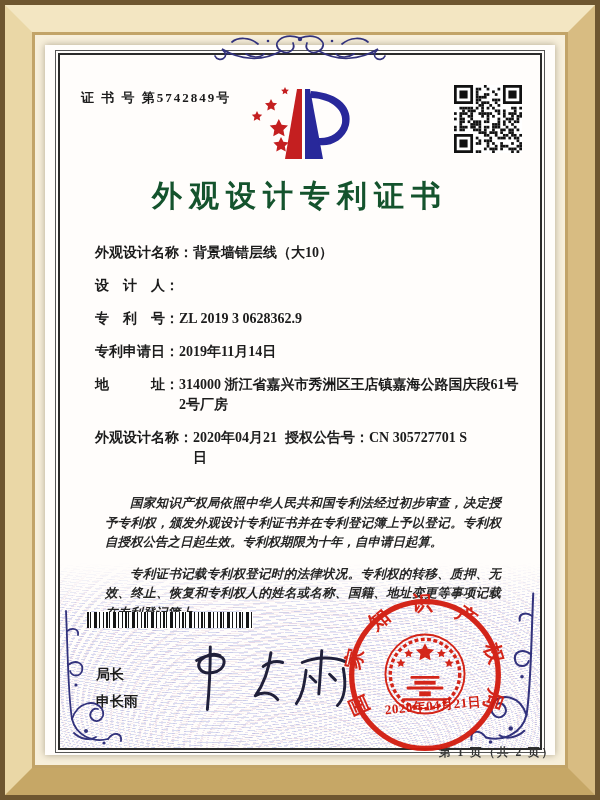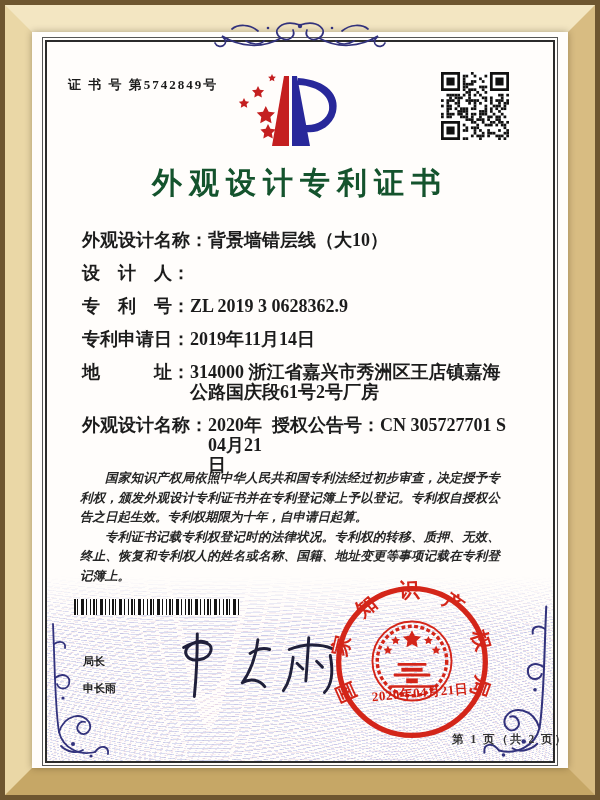--- a/index.html
+++ b/index.html
@@ -5,21 +5,21 @@
   * { margin:0; padding:0; box-sizing:border-box; }
   html,body { width:600px; height:800px; overflow:hidden; background:#9c7d46;
     font-family:"Liberation Serif","DejaVu Serif",serif; }
 
   
   .frame-edge { position:absolute; inset:0; width:600px; height:800px;
     background:#6e5630; padding:5px; }
   .frame-gold { width:100%; height:100%;
     border:27px solid; border-color:#f3e6c2 #d8bc82 #c6a766 #ead7a6;
     background:#f8f1de; box-shadow:inset 0 0 0 3px #c2a468, inset 0 0 0 13px #f7efda;
-    }
+    padding:13px; }
   .paper { position:relative; width:100%; height:100%;
     background:#fffdfb; box-shadow:0 0 7px rgba(40,25,5,.35); }
 
   
   .inner-border { position:absolute; inset:8px 13px 5px;
     border:2px solid #2b2b2b; outline:1px solid #555; outline-offset:2px;
     pointer-events:none; z-index:2; }
 
   
   .guilloche { position:absolute; left:15px; right:15px; bottom:7px; height:185px; z-index:1;
@@ -42,41 +42,41 @@
     letter-spacing:2px; }
 
   .logo { position:absolute; left:196px; top:38px; width:122px; height:84px; }
   .qr { position:absolute; left:409px; top:40px; width:68px; height:68px; }
   .qr svg { width:100%; height:100%; display:block; }
 
   .title { position:absolute; left:0; right:0; top:131px; text-align:center;
     font-size:30px; font-weight:bold; letter-spacing:7px; color:#14532d; }
 
   .fields { position:absolute; left:50px; top:198px; width:430px;
-    font-size:18px; font-weight:bold; line-height:20px; }
+    font-size:14px; font-weight:bold; line-height:20px; }
   .field-row { display:flex; margin-bottom:13px; }
   .field-row.last { margin-bottom:0; }
   .f-label { white-space:pre; flex:0 0 auto; }
   .f-value { width:352px; }
   .pair-grant { display:flex; }
   .pair-grant .pair-a { width:190px; display:flex; }
   .pair-grant .pair-b { display:flex; }
 
   .body-text { position:absolute; left:48px; top:437px; width:420px;
     font-size:12.5px; font-style:italic; font-weight:bold; line-height:19.5px;
     text-align:justify; color:#262626; }
-  .body-text p { text-indent:2em; margin:0; }
+  .body-text p { text-indent:2em; margin:12px; }
 
   .barcode { position:absolute; left:42px; top:567px; width:166px; height:16px;
     background:repeating-linear-gradient(90deg,
       #151515 0 2px,#fff 2px 3px,#151515 3px 4px,#fff 4px 7px,
       #151515 7px 10px,#fff 10px 12px,#151515 12px 13px,#fff 13px 16px,
       #151515 16px 17px,#fff 17px 19px); }
 
-  .signer { position:absolute; left:51px; top:616px; font-size:11px;
+  .signer { position:absolute; left:51px; top:616px; font-size:14px;
     font-weight:bold; line-height:27px; }
   .signature { position:absolute; left:122px; top:596px; width:200px; height:88px; }
   .signature svg { width:100%; height:100%; display:block; }
 
   .seal { position:absolute; left:298px; top:548px; width:164px; height:164px; z-index:3; }
   .seal svg { width:100%; height:100%; display:block; opacity:.95; }
   .seal-date { position:absolute; left:312px; top:652px; width:152px; z-index:4;
     text-align:center; transform:rotate(-5deg);
     color:#cf1d10; font-size:13px; font-weight:bold; letter-spacing:.5px; }
 

